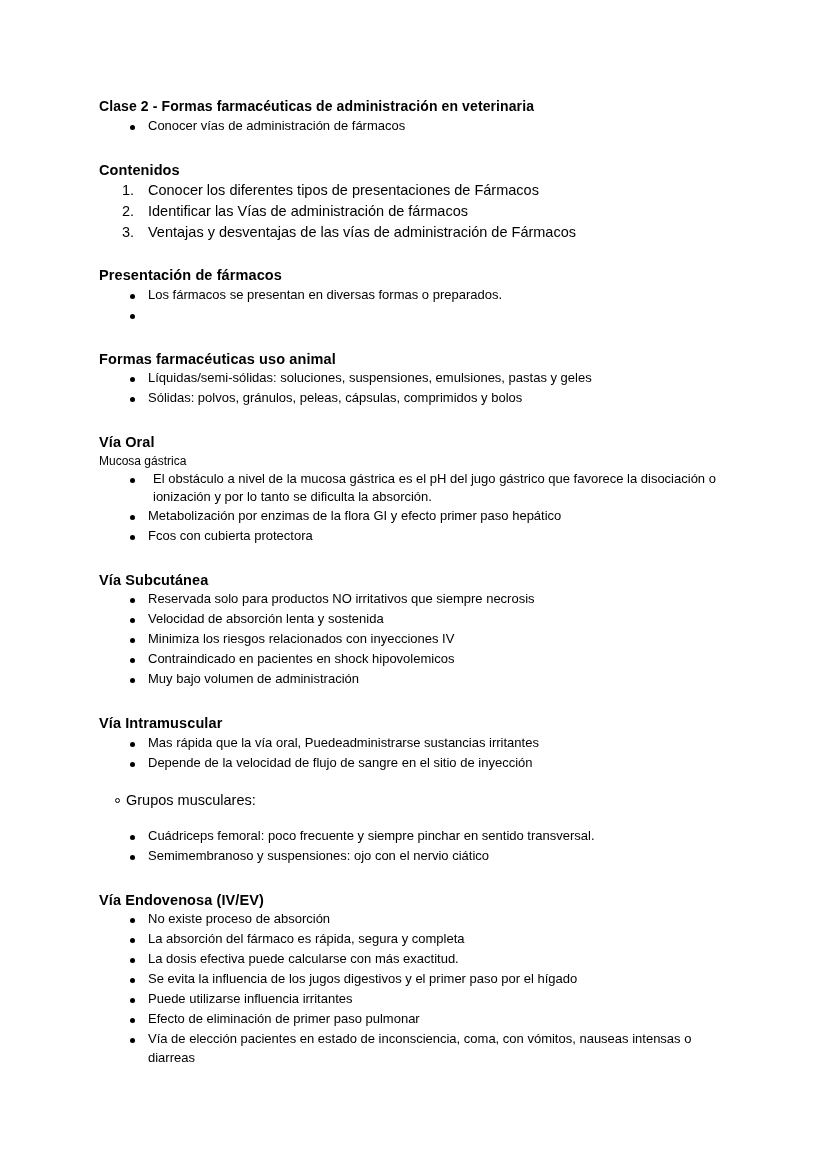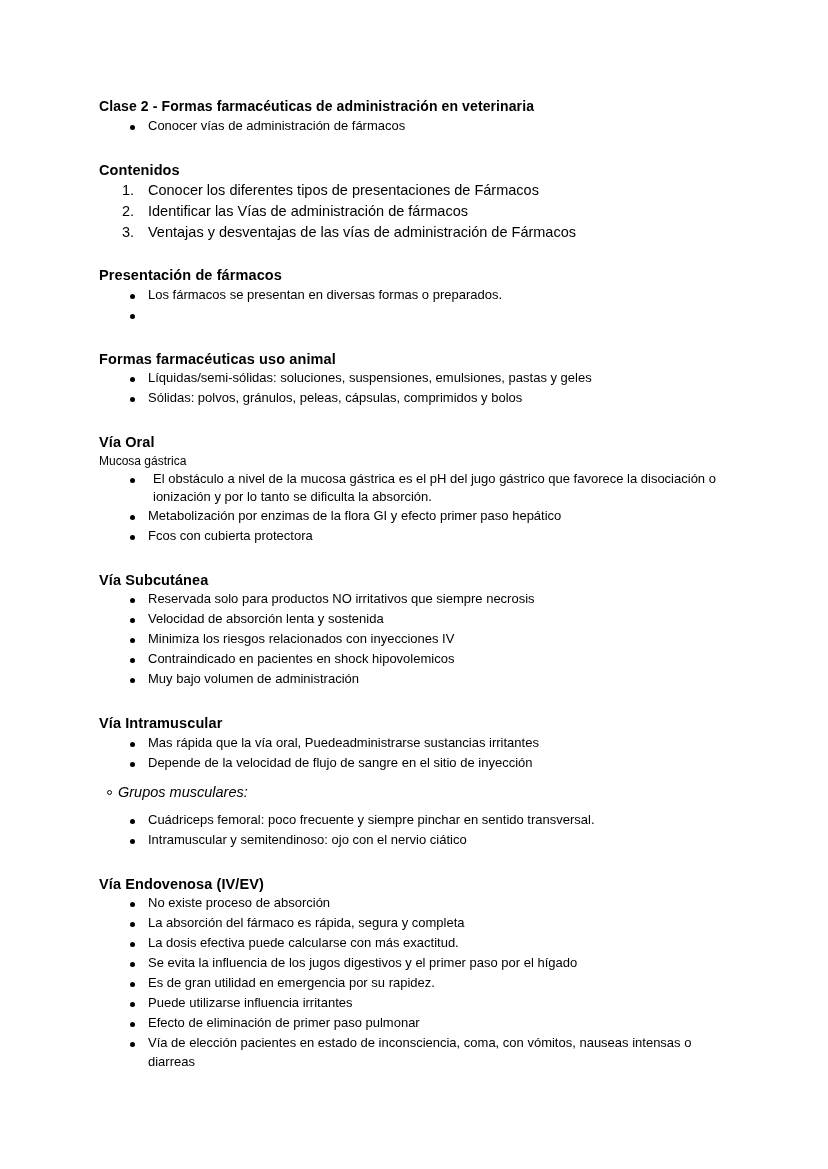--- a/index.html
+++ b/index.html
@@ -106,22 +106,21 @@
     width: 22px;
     text-align: left;
   }
 
   
   .hollow-line {
     position: relative;
     font-size: 14.5px;
     line-height: 1.42;
     padding-left: 11px;
-    margin: 8px;
-    font-style: italic;
+    margin: 16px;
   }
   .hollow-line .ring {
     position: absolute;
     left: 0px;
     top: 0.56em;
     width: 5px;
     height: 5px;
     border: 1px solid #000;
     border-radius: 50%;
     box-sizing: border-box;
@@ -249,21 +248,21 @@
         <span class="ring"></span>
         <span class="txt">Grupos musculares:</span>
       </div>
       <ul class="bullets">
         <li>
           <span class="dot"></span>
           <span class="txt">Cuádriceps femoral: poco frecuente y siempre pinchar en sentido transversal.</span>
         </li>
         <li>
           <span class="dot"></span>
-          <span class="txt">Intramuscular y semitendinoso: ojo con el nervio ciático</span>
+          <span class="txt">Semimembranoso y suspensiones: ojo con el nervio ciático</span>
         </li>
       </ul>
     </div>
 
     <div class="gap-lg">
       <div class="section-head">Vía Endovenosa (IV/EV)</div>
       <ul class="bullets">
         <li>
           <span class="dot"></span>
           <span class="txt">No existe proceso de absorción</span>
@@ -272,24 +271,20 @@
           <span class="dot"></span>
           <span class="txt">La absorción del fármaco es rápida, segura y completa</span>
         </li>
         <li>
           <span class="dot"></span>
           <span class="txt">La dosis efectiva puede calcularse con más exactitud.</span>
         </li>
         <li>
           <span class="dot"></span>
           <span class="txt">Se evita la influencia de los jugos digestivos y el primer paso por el hígado</span>
-        </li>
-        <li>
-          <span class="dot"></span>
-          <span class="txt">Es de gran utilidad en emergencia por su rapidez.</span>
         </li>
         <li>
           <span class="dot"></span>
           <span class="txt">Puede utilizarse influencia irritantes</span>
         </li>
         <li>
           <span class="dot"></span>
           <span class="txt">Efecto de eliminación de primer paso pulmonar</span>
         </li>
         <li class="wrapping">

